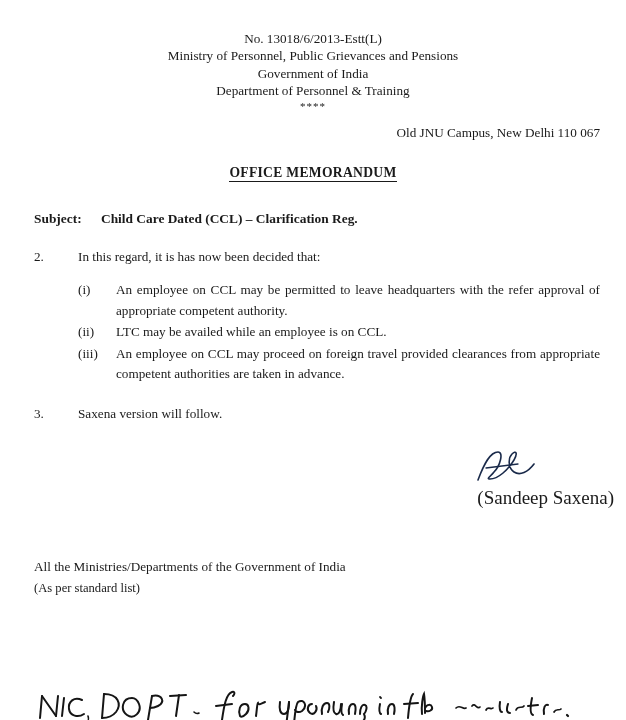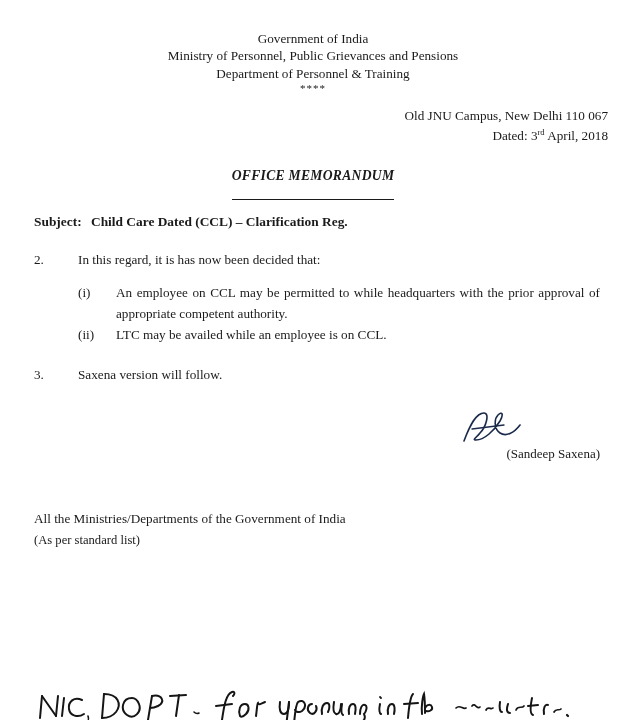--- a/index.html
+++ b/index.html
@@ -35,57 +35,56 @@
   }
   .stars {
     font-size: 11px;
     letter-spacing: 1px;
     margin-top: -1px;
   }
 
   
   .addr-block {
     margin-top: 10px;
-    padding-right: 18px;
+    padding-right: 26px;
     text-align: right;
     font-size: 13.2px;
     line-height: 1.5;
   }
   .addr-block .date sup {
     font-size: 8.5px;
     vertical-align: super;
   }
 
   
   .title {
     text-align: center;
     margin-top: 22px;
     font-size: 13.6px;
     font-weight: bold;
     letter-spacing: 0.3px;
   }
   .title span {
     border-bottom: 1.2px solid #1a1a1a;
-    padding-bottom: 16px;
-    font-style: italic;
+    padding-bottom: 1px;
   }
 
   
   .body-wrap {
     margin-top: 30px;
     padding-left: 34px;
     padding-right: 26px;
     font-size: 13.2px;
   }
   .subject {
     font-weight: bold;
     font-size: 13.4px;
     margin-bottom: 20px;
   }
-  .subject .lbl { margin-right: 6px; }
+  .subject .lbl { margin-right: 16px; }
 
   p.para {
     margin: 0 0 4px 0;
     text-align: justify;
     line-height: 1.58;
     text-indent: 44px;
   }
 
   .numbered {
     margin-top: 19px;
@@ -115,23 +114,23 @@
     flex: 0 0 38px;
   }
   .romanlist .it {
     flex: 1 1 auto;
     text-align: justify;
   }
 
   
   .sig-block {
     margin-top: 26px;
-    padding-right: 26px;
+    padding-right: 12px;
     text-align: right;
-    font-size: 13px;
+    font-size: 19px;
     line-height: 1.45;
   }
   .sig-scribble {
     height: 34px;
     position: relative;
     margin-right: 52px;
   }
   .sig-scribble svg {
     position: absolute;
     right: 0;
@@ -158,33 +157,29 @@
     height: 48px;
   }
   .hand-note svg { display: block; }
 </style>
 </head>
 <body>
 
 <div class="page">
 
   <div class="header">
+    <div>No. 13018/6/2013-Estt(L)</div>
+    <div>Ministry of Personnel, Public Grievances and Pensions</div>
     <div>Government of India</div>
-    <div>Ministry of Personnel, Public Grievances and Pensions</div>
     <div>Department of Personnel &amp; Training</div>
     <div class="stars">****</div>
   </div>
 
   <div class="addr-block">
     <div>Old JNU Campus, New Delhi 110 067</div>
-    <div class="date">
-      <span>Dated:</span>
-      <span>3</span><sup>rd</sup>
-      <span>April, 2018</span>
-    </div>
   </div>
 
   <div class="title">
     <span>OFFICE MEMORANDUM</span>
   </div>
 
   <div class="body-wrap">
 
     <div class="subject">
       <span class="lbl">Subject:</span>
@@ -193,25 +188,29 @@
 
 
     <div class="numbered">
       <div class="num">2.</div>
       <div class="txt">In this regard, it is has now been decided that:</div>
     </div>
 
     <div class="romanlist">
       <div class="item">
         <div class="rn">(i)</div>
-        <div class="it">An employee on CCL may be permitted to while headquarters with the prior approval of appropriate competent authority.</div>
+        <div class="it">An employee on CCL may be permitted to leave headquarters with the refer approval of appropriate competent authority.</div>
       </div>
       <div class="item">
         <div class="rn">(ii)</div>
         <div class="it">LTC may be availed while an employee is on CCL.</div>
+      </div>
+      <div class="item">
+        <div class="rn">(iii)</div>
+        <div class="it">An employee on CCL may proceed on foreign travel provided clearances from appropriate competent authorities are taken in advance.</div>
       </div>
     </div>
 
     <div class="numbered">
       <div class="num">3.</div>
       <div class="txt">Saxena version will follow.</div>
     </div>
   </div>
 
   <div class="sig-block">

